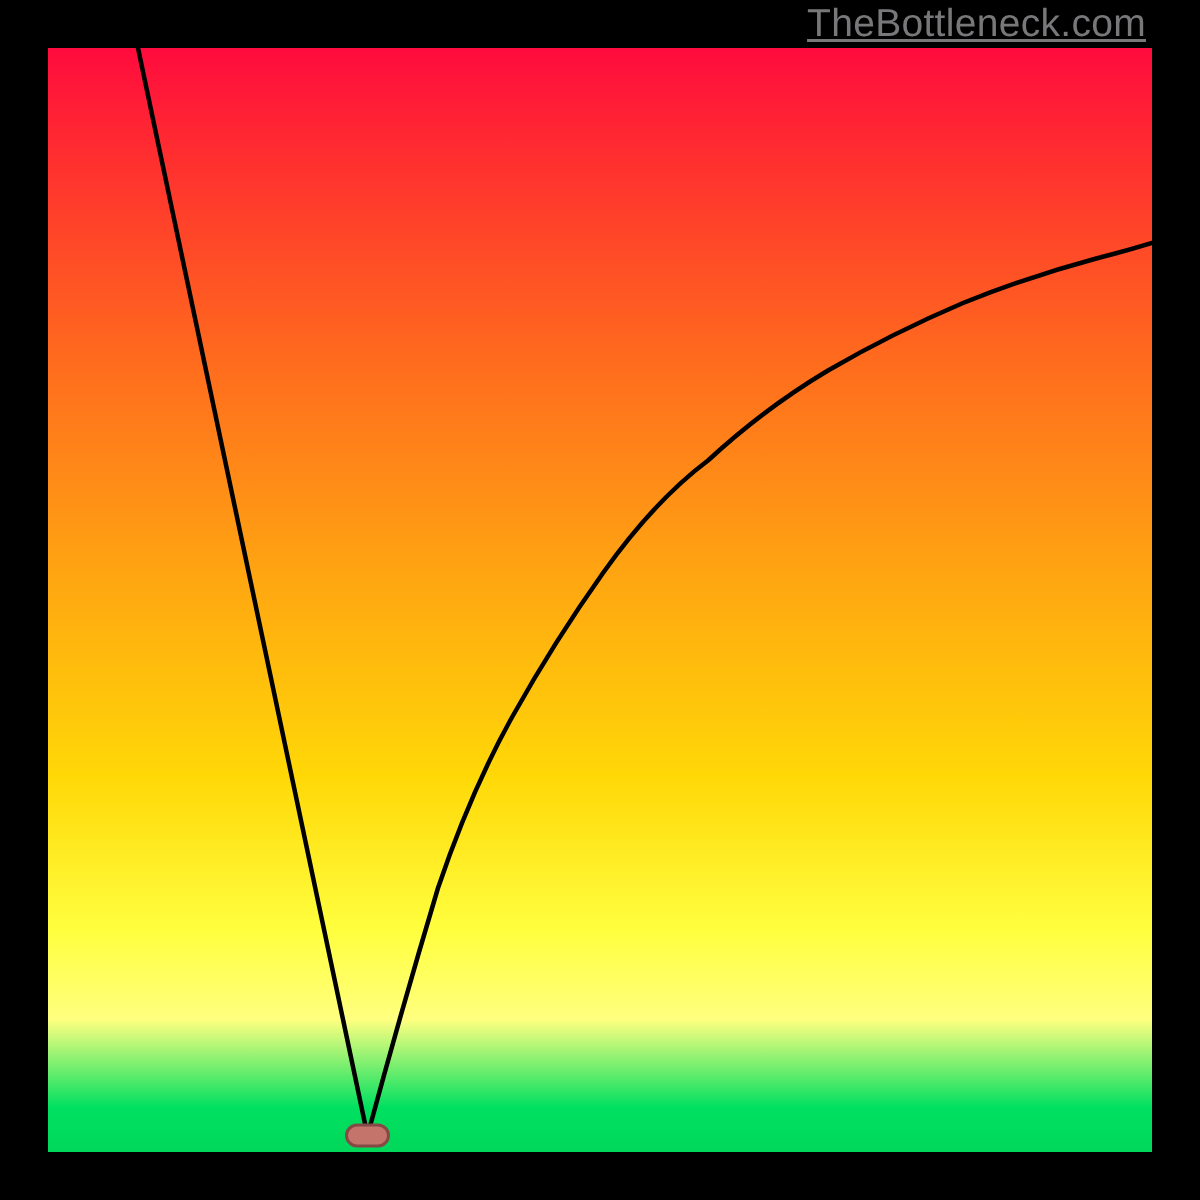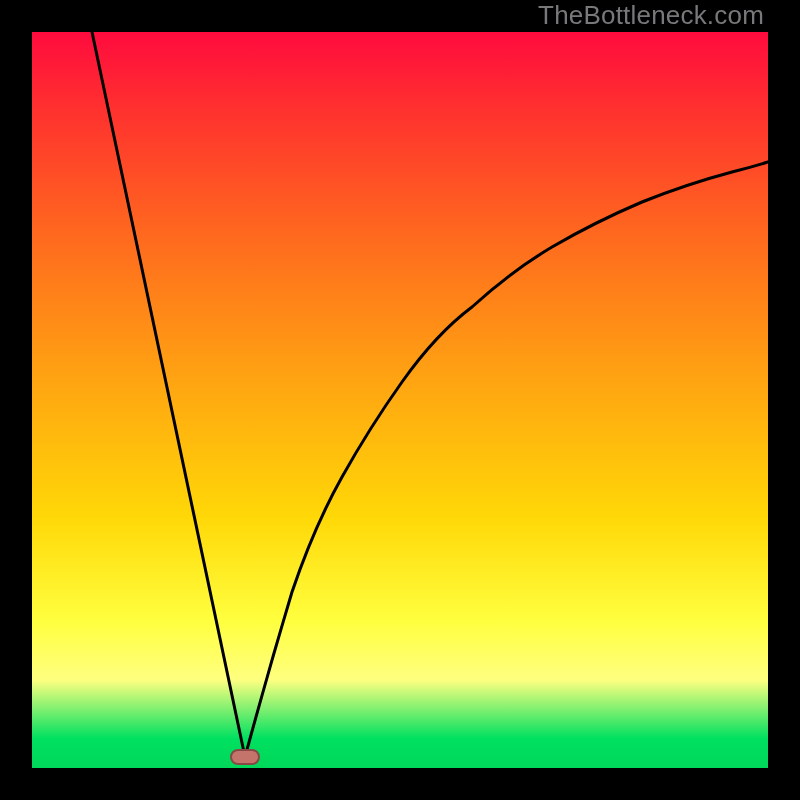--- a/index.html
+++ b/index.html
@@ -10,21 +10,21 @@
           #ff2f2f 10%,
           #ff6a1e 28%,
           #ffa611 48%,
           #ffd807 66%,
           #ffff3f 80%,
           #ffff80 88%,
           #00e060 96%,
           #00d85a 100%);}
   .watermark{position:absolute;top:0;right:36px;color:#78787a;
              font:500 26px Arial, Helvetica, sans-serif;
-             letter-spacing:0.2px;}
+             letter-spacing:0.2px;text-decoration:underline;}
   svg{position:absolute;left:32px;top:32px;width:736px;height:736px;}
   .curve{fill:none;stroke:#000;stroke-width:3;stroke-linecap:round;stroke-linejoin:round;}
   .marker{fill:#c5746c;stroke:#864a46;stroke-width:2;}
 </style>
 </head>
 <body>
 
 <div class="frame">
   <div class="plot"></div>
 

